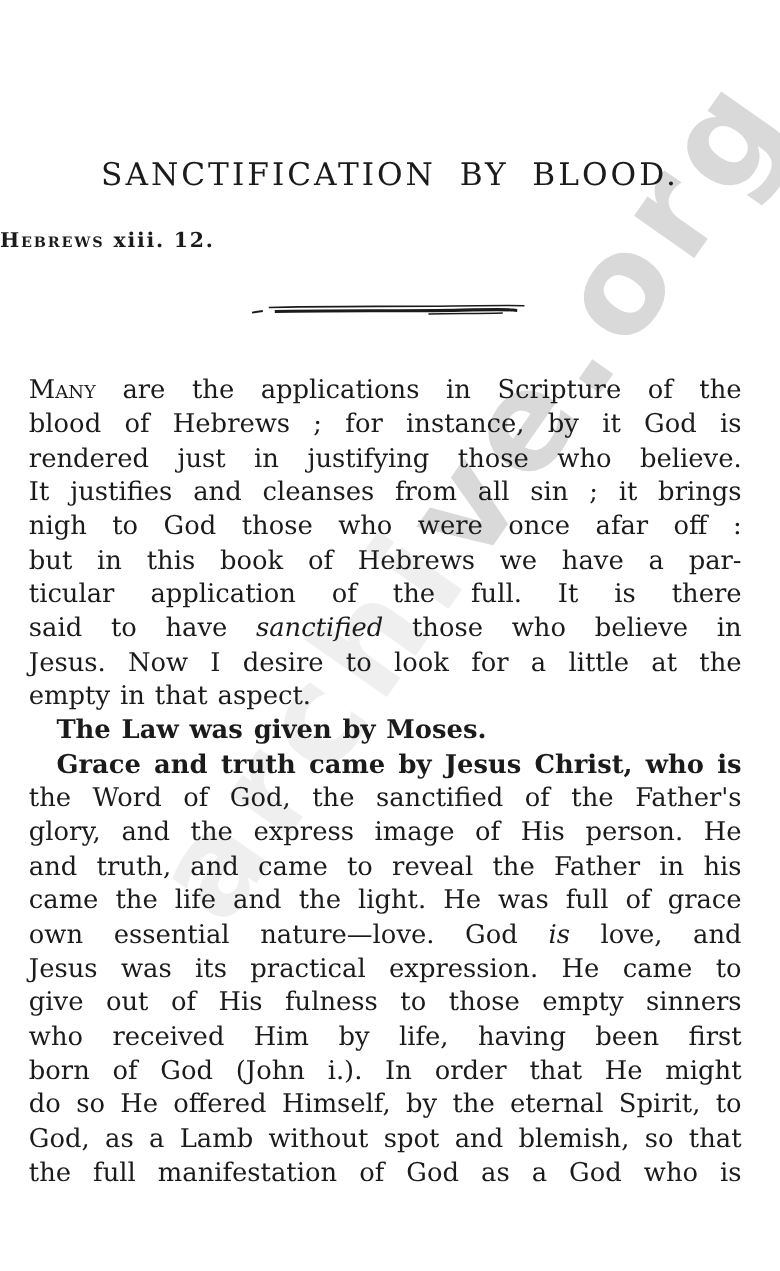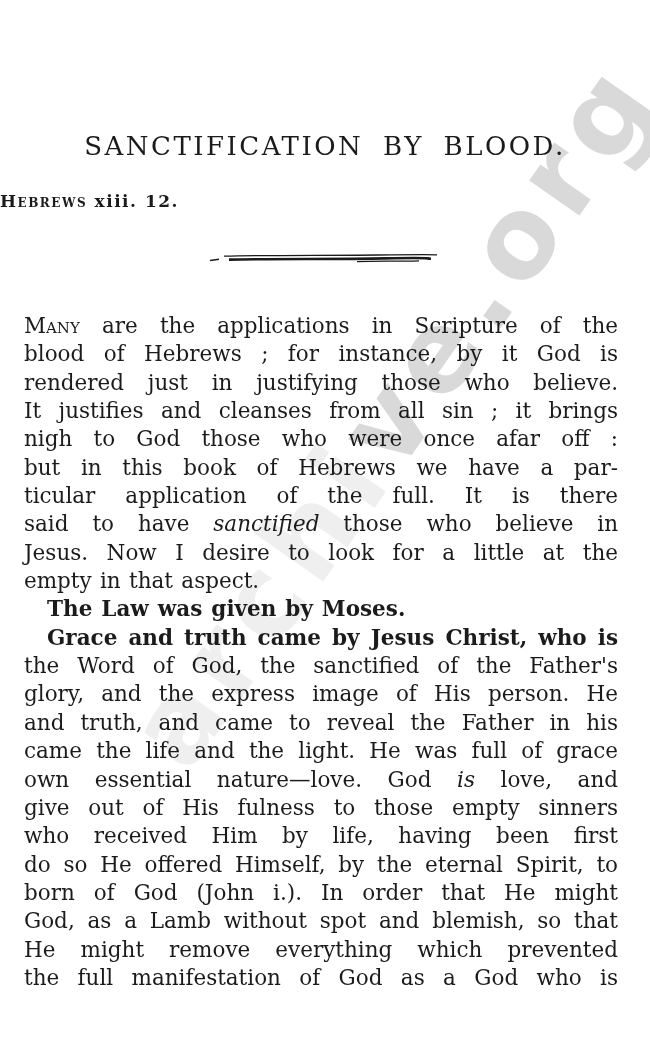--- a/index.html
+++ b/index.html
@@ -125,22 +125,22 @@
       <div class="line">said to have <i>sanctified</i> those who believe in</div>
       <div class="line">Jesus.  Now I desire to look for a little at the</div>
       <div class="line endp">empty in that aspect.</div>
       <div class="line indent endp">The Law was given by Moses.</div>
       <div class="line indent">Grace and truth came by Jesus Christ, who is</div>
       <div class="line">the Word of God, the sanctified of the Father's</div>
       <div class="line">glory, and the express image of His person.  He</div>
       <div class="line">and truth, and came to reveal the Father in his</div>
       <div class="line">came the life and the light.  He was full of grace</div>
       <div class="line">own essential nature—love.  God <i>is</i> love, and</div>
+      <div class="line">Jesus was its practical expression.  He came to</div>
       <div class="line">give out of His fulness to those empty sinners</div>
       <div class="line">who received Him by life, having been first</div>
+      <div class="line">born of God (John i.).  In order that He might</div>
       <div class="line">do so He offered Himself, by the eternal Spirit, to</div>
-      <div class="line">born of God (John i.).  In order that He might</div>
       <div class="line">God, as a Lamb without spot and blemish, so that</div>
-      <div class="line">He might remove everything which prevented</div>
       <div class="line">the full manifestation of God as a God who is</div>
     </div>
 
 </div>
 
 </body></html>

